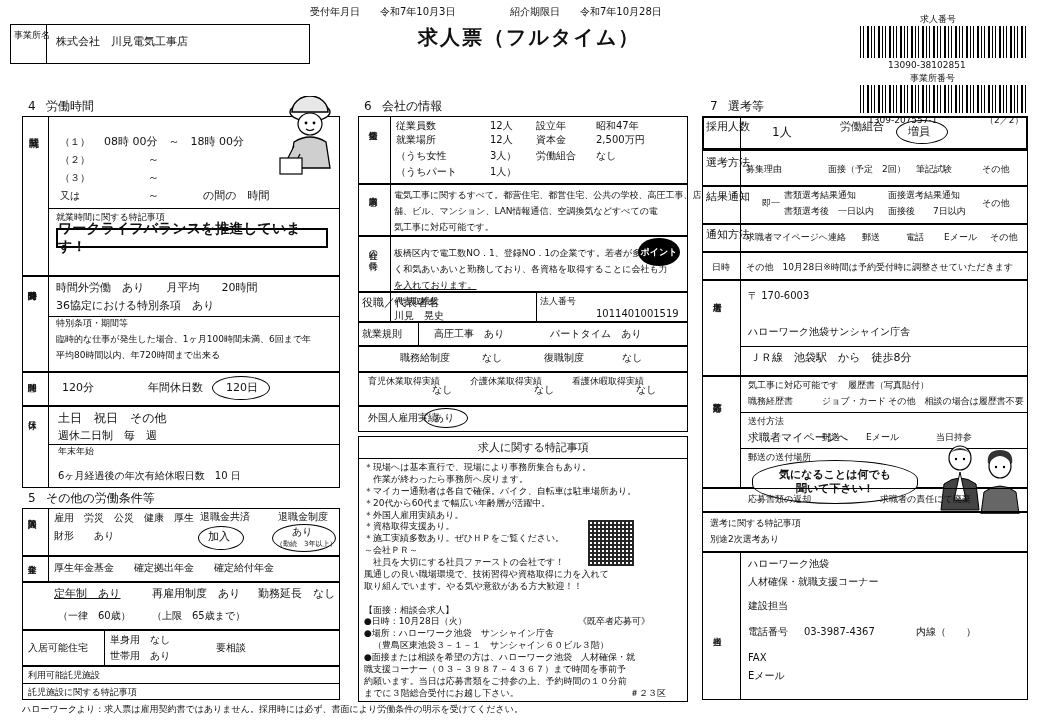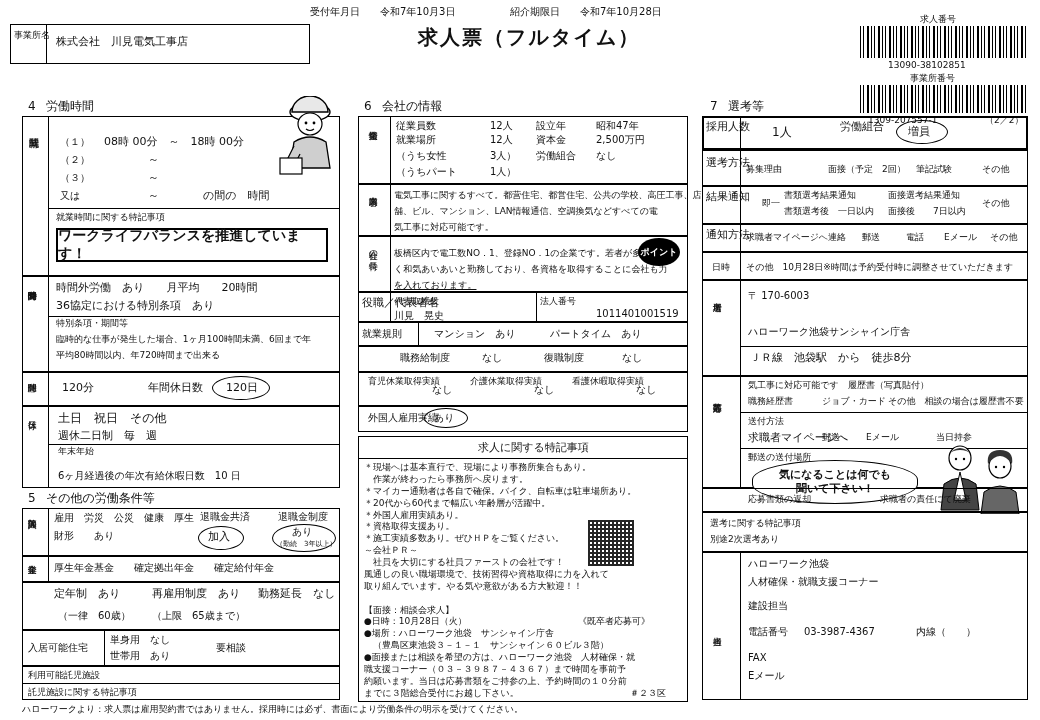--- a/index.html
+++ b/index.html
@@ -62,21 +62,21 @@
   <div class="t f11" style="left:104px;top:136px;">08時 00分　～　18時 00分</div>
   <div class="t f10" style="left:60px;top:154px;">（２）</div>
   <div class="t f11" style="left:104px;top:154px;">　　　　～</div>
   <div class="t f10" style="left:60px;top:172px;">（３）</div>
   <div class="t f11" style="left:104px;top:172px;">　　　　～</div>
   <div class="t f10" style="left:60px;top:190px;">又は</div>
   <div class="t f11" style="left:104px;top:190px;">　　　　～　　　　の間の　時間</div>
 
   <div class="hr" style="left:48px;top:208px;width:292px;"></div>
   <div class="t f9" style="left:56px;top:212px;">就業時間に関する特記事項</div>
-  <div class="wlb f14" style="left:56px;top:228px;width:272px;height:34px;">ワークライフバランスを推進しています！</div>
+  <div class="wlb f14" style="left:56px;top:228px;width:272px;height:20px;">ワークライフバランスを推進しています！</div>
 
   <div class="person" style="left:276px;top:96px;width:72px;height:86px;">
     <svg width="72" height="86" viewBox="0 0 72 86">
       <ellipse cx="34" cy="16" rx="20" ry="9" fill="#fff" stroke="#000" stroke-width="1.4"></ellipse>
       <path d="M16 16 a18 16 0 0 1 36 0 z" fill="#e8e8e8" stroke="#000" stroke-width="1.4"></path>
       <ellipse cx="34" cy="28" rx="12" ry="11" fill="#fff" stroke="#000" stroke-width="1.2"></ellipse>
       <circle cx="30" cy="27" r="1.4" fill="#000"></circle>
         <circle cx="38" cy="27" r="1.4" fill="#000"></circle>
       <path d="M30 33 q4 3 8 0" stroke="#000" fill="none" stroke-width="1.2"></path>
       <path d="M18 46 q16 -10 32 0 l4 26 h-40 z" fill="#cfcfcf" stroke="#000" stroke-width="1.3"></path>
@@ -127,21 +127,21 @@
   <div class="oval" style="left:272px;top:524px;width:64px;height:28px;"></div>
   <div class="t f10" style="left:292px;top:526px;">あり</div>
   <div class="t f7" style="left:276px;top:540px;">（勤続　3年以上）</div>
 
   <div class="bx" style="left:22px;top:556px;width:318px;height:26px;"></div>
   <div class="vr" style="left:48px;top:556px;height:26px;"></div>
   <div class="vt t f9" style="left:27px;top:558px;height:22px;">企業年金</div>
   <div class="t f10" style="left:54px;top:562px;">厚生年金基金　　確定拠出年金　　確定給付年金</div>
 
   <div class="bx" style="left:22px;top:582px;width:318px;height:48px;"></div>
-  <div class="t f11" style="left:54px;top:588px;">定年制　あり</div>
+  <div class="t f11" style="left:54px;top:588px;text-decoration:underline;">定年制　あり</div>
   <div class="t f11" style="left:152px;top:588px;">再雇用制度　あり</div>
   <div class="t f11" style="left:258px;top:588px;">勤務延長　なし</div>
   <div class="t f10" style="left:58px;top:610px;">（一律　60歳）</div>
   <div class="t f10" style="left:152px;top:610px;">（上限　65歳まで）</div>
 
   <div class="bx" style="left:22px;top:630px;width:318px;height:36px;"></div>
   <div class="vr" style="left:104px;top:630px;height:36px;"></div>
   <div class="t f10" style="left:28px;top:642px;">入居可能住宅</div>
   <div class="t f10" style="left:110px;top:634px;">単身用　なし</div>
   <div class="t f10" style="left:110px;top:650px;">世帯用　あり</div>
@@ -193,21 +193,21 @@
   <div class="vr" style="left:536px;top:292px;height:30px;"></div>
   <div class="t f8" style="left:362px;top:296px;line-height:1.2;">役職／代表者名</div>
   <div class="t f9" style="left:394px;top:296px;">代表取締役</div>
   <div class="t f10" style="left:394px;top:310px;">川見　晃史</div>
   <div class="t f9" style="left:540px;top:296px;">法人番号</div>
   <div class="t f10" style="left:596px;top:308px;">1011401001519</div>
 
   <div class="bx" style="left:358px;top:322px;width:330px;height:24px;"></div>
   <div class="vr" style="left:418px;top:322px;height:24px;"></div>
   <div class="t f10" style="left:362px;top:328px;">就業規則</div>
-  <div class="t f10" style="left:434px;top:328px;">マンション　あり</div>
+  <div class="t f10" style="left:434px;top:328px;">高圧工事　あり</div>
   <div class="t f10" style="left:550px;top:328px;">パートタイム　あり</div>
 
   <div class="bx" style="left:358px;top:346px;width:330px;height:26px;"></div>
   <div class="t f10" style="left:400px;top:352px;">職務給制度</div>
   <div class="t f10" style="left:482px;top:352px;">なし</div>
   <div class="t f10" style="left:544px;top:352px;">復職制度</div>
   <div class="t f10" style="left:622px;top:352px;">なし</div>
 
   <div class="bx" style="left:358px;top:372px;width:330px;height:34px;"></div>
   <div class="t f9" style="left:368px;top:376px;">育児休業取得実績</div>

